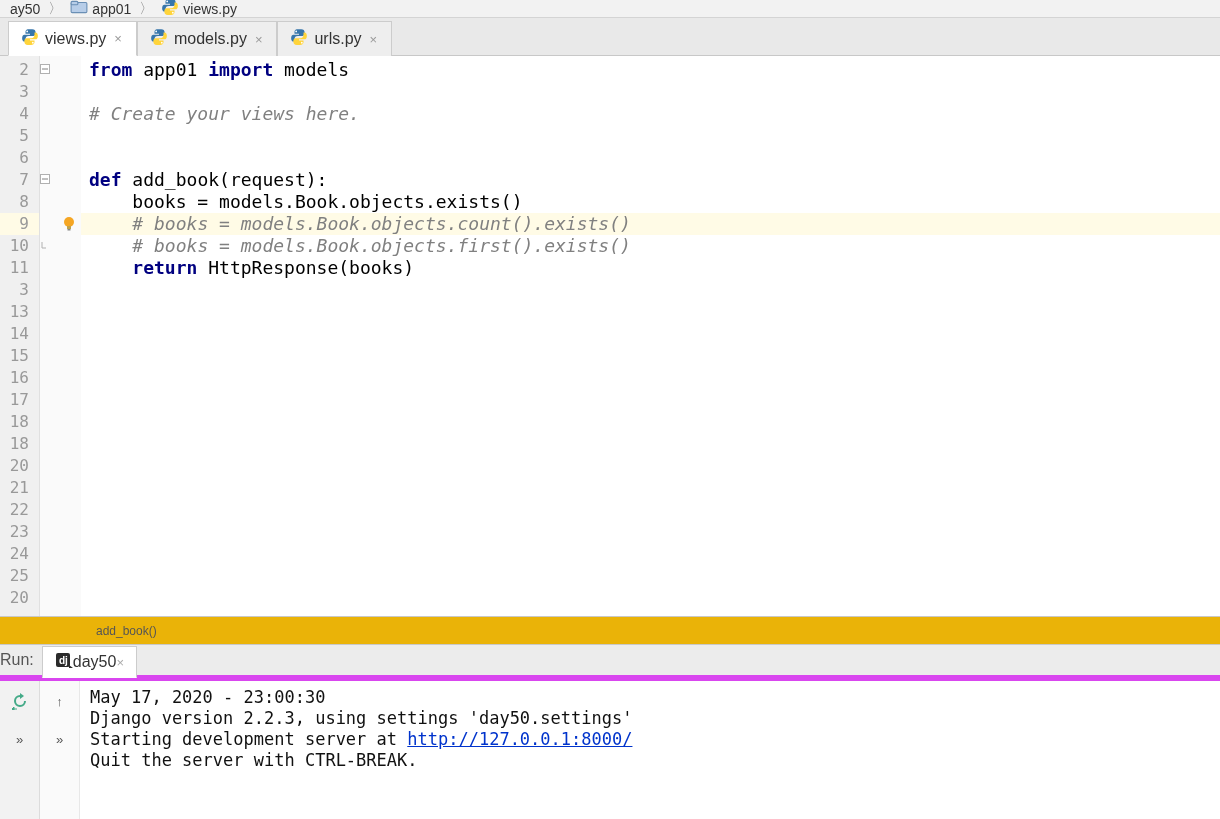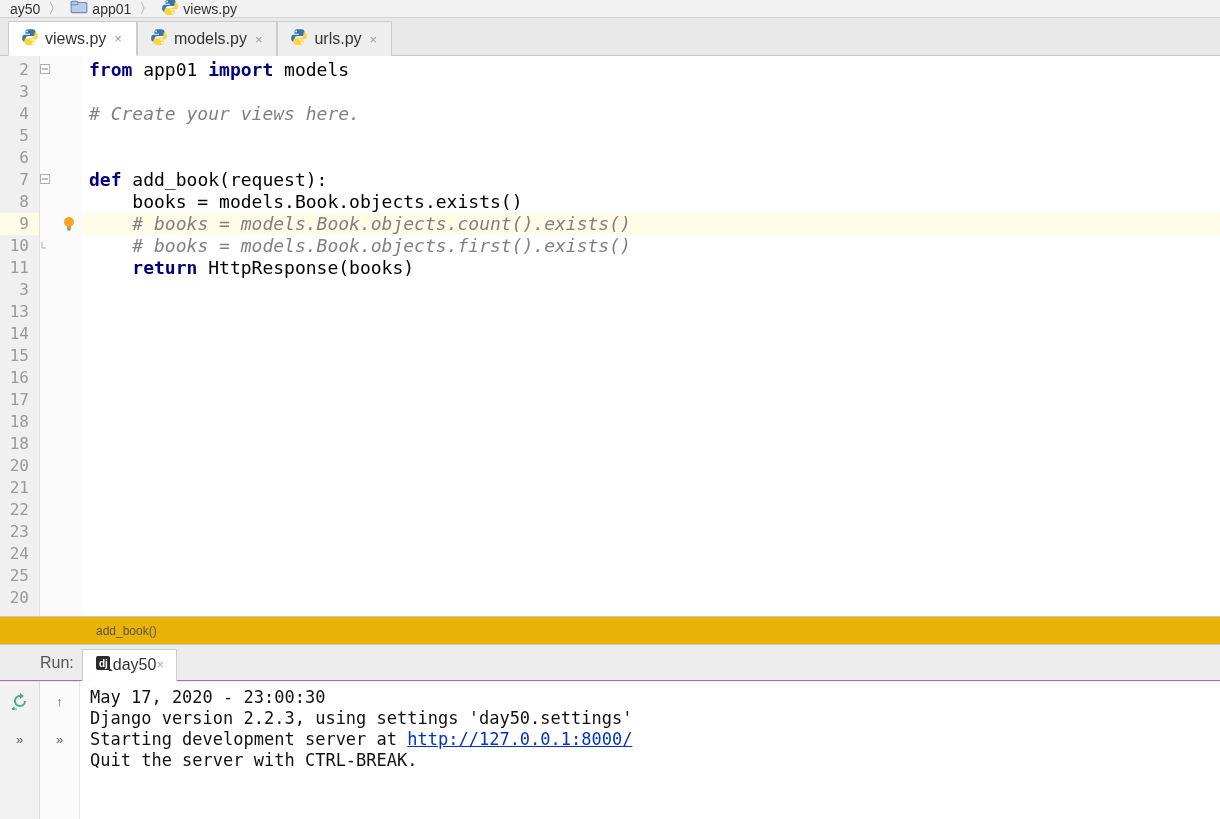--- a/index.html
+++ b/index.html
@@ -123,25 +123,24 @@
     font-size: 12px;
     color: #555;
     display: flex; align-items: center;
     padding-left: 96px;
   }
 
   
   .run-header {
     height: 36px;
     background: #ececec;
-    border-bottom: 1px solid #d946ef;
+    border-bottom: 6px solid #d946ef;
     display: flex; align-items: center;
     font-size: 16px;
     color: #333;
-    padding-left: 40px;
   }
   .run-label { padding: 0 8px 0 0px; color: #555; }
   .run-tab {
     display: flex; align-items: center; 
     background: #fff;
     height: 32px;
     padding: 0 12px;
     border: 1px solid #ccc;
     border-bottom-color: #fff;
     margin-top: 4px;

